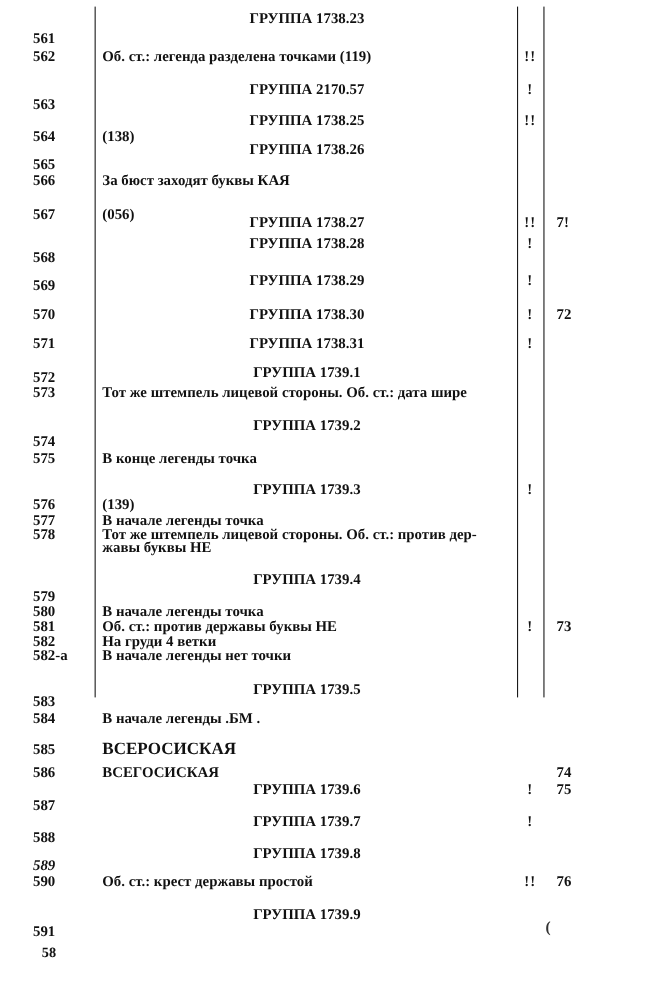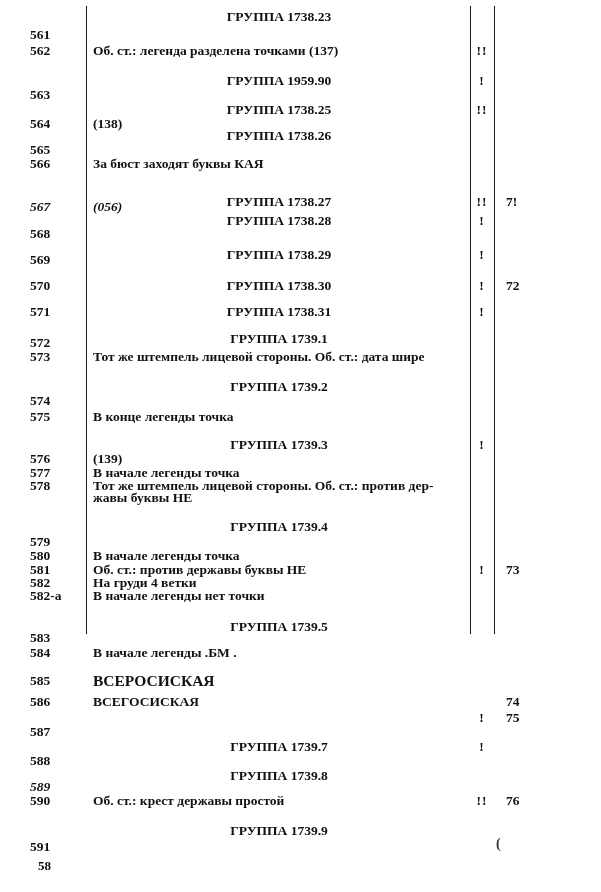--- a/index.html
+++ b/index.html
@@ -122,27 +122,27 @@
         <div class="right-num"></div>
       </div>
       <div class="row" style="top: 26px;">
         <div class="num">561</div>
         <div class="text"></div>
         <div class="marks"></div>
         <div class="right-num"></div>
       </div>
       <div class="row" style="top: 42px;">
         <div class="num">562</div>
-        <div class="text">Об. ст.: легенда разделена точками (137)</div>
+        <div class="text">Об. ст.: легенда разделена точками (119)</div>
         <div class="marks">!!</div>
         <div class="right-num"></div>
       </div>
       <div class="row" style="top: 72px;">
         <div class="num"></div>
-        <div class="text center">ГРУППА 1959.90</div>
+        <div class="text center">ГРУППА 2170.57</div>
         <div class="marks">!</div>
         <div class="right-num"></div>
       </div>
       <div class="row" style="top: 86px;">
         <div class="num">563</div>
         <div class="text"></div>
         <div class="marks"></div>
         <div class="right-num"></div>
       </div>
       <div class="row" style="top: 101px;">
@@ -174,21 +174,21 @@
         <div class="text">За бюст заходят буквы КАЯ</div>
         <div class="marks"></div>
         <div class="right-num"></div>
       </div>
       <div class="row" style="top: 193px; padding-left: 30px;">
         <div class="num"></div>
         <div class="text center">ГРУППА 1738.27</div>
         <div class="marks">!!</div>
         <div class="right-num">7!</div>
       </div>
-      <div class="row" style="top: 198px; font-style: italic;">
+      <div class="row" style="top: 186px;">
         <div class="num">567</div>
         <div class="text">(056)</div>
         <div class="marks"></div>
         <div class="right-num"></div>
       </div>
       <div class="row" style="top: 212px;">
         <div class="num"></div>
         <div class="text center">ГРУППА 1738.28</div>
         <div class="marks">!</div>
         <div class="right-num"></div>
@@ -362,20 +362,21 @@
         <div class="right-num"></div>
       </div>
       <div class="row" style="top: 693px;">
         <div class="num">586</div>
         <div class="text">ВСЕГОСИСКАЯ</div>
         <div class="marks"></div>
         <div class="right-num">74</div>
       </div>
       <div class="row" style="top: 709px;">
         <div class="num"></div>
+        <div class="text center">ГРУППА 1739.6</div>
         <div class="marks">!</div>
         <div class="right-num">75</div>
       </div>
       <div class="row" style="top: 723px;">
         <div class="num">587</div>
         <div class="text"></div>
         <div class="marks"></div>
         <div class="right-num"></div>
       </div>
       <div class="row" style="top: 738px;">

